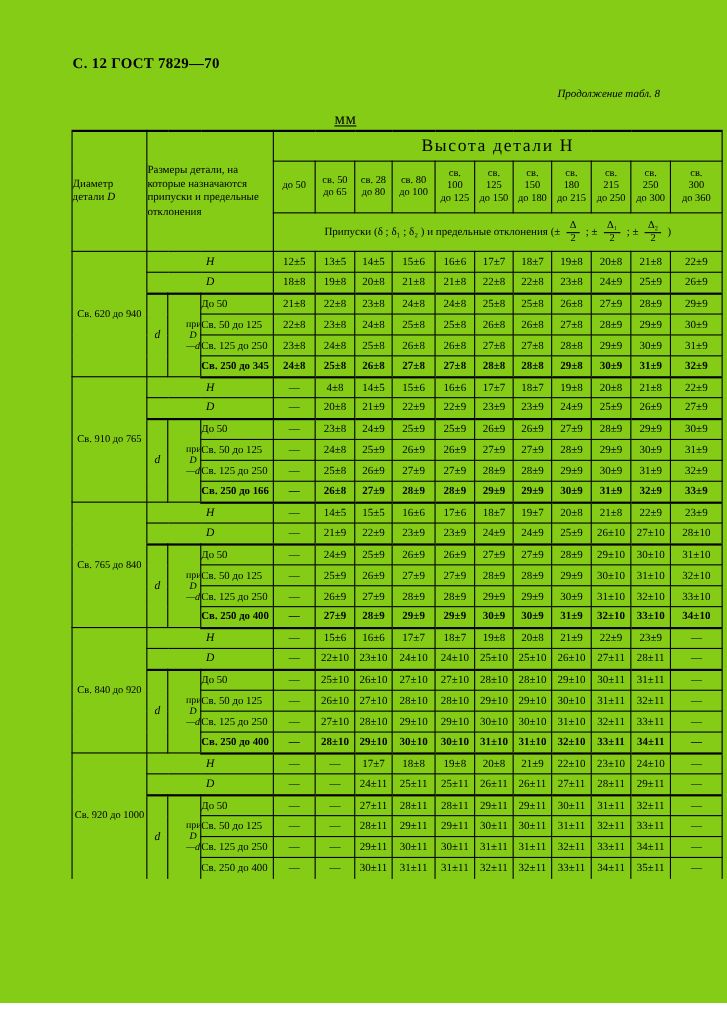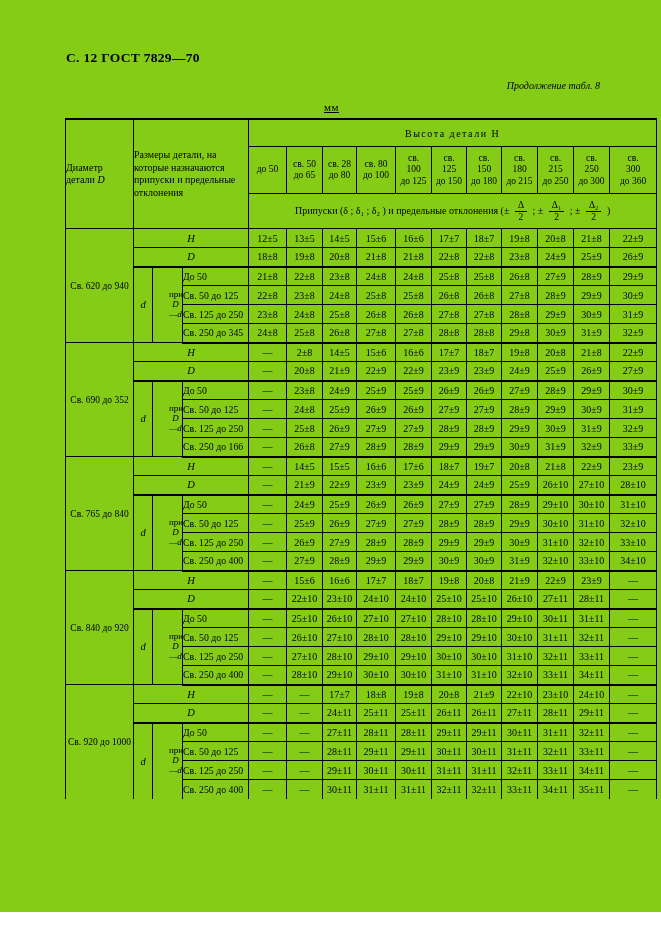--- a/index.html
+++ b/index.html
@@ -20,22 +20,22 @@
     letter-spacing: 0.3px;
   }
   .continuation {
     position: absolute;
     right: 61px; top: 80px;
     font-size: 10px;
     font-style: italic;
   }
   .units {
     position: absolute;
-    left: 324px; top: 101px;
-    font-size: 11px;
+    left: 304px; top: 101px;
+    font-size: 15px;
     letter-spacing: 0.5px;
     text-decoration: underline;
   }
   table.gost {
     position: absolute;
     left: 65px; top: 118px;
     width: 591px;
     border-collapse: collapse;
     table-layout: fixed;
     border-top: 2px solid #000;
@@ -53,21 +53,21 @@
   
   th.diam-h, th.sizes-h {
     font-size: 10px;
     line-height: 1.25;
     text-align: left;
     border-bottom-width: 2px;
     padding: 0 4px;
   }
   th.height-h {
     height: 26px;
-    font-size: 10px;
+    font-size: 16px;
     letter-spacing: 1.5px;
     text-align: center;
   }
   th.rng {
     height: 46px;
     font-size: 9.5px;
     line-height: 1.18;
     text-align: center;
     white-space: pre-line;
     border-bottom-width: 2px;
@@ -97,21 +97,21 @@
   td.pricol {
     font-size: 9px; text-align: center; line-height: 1.1;
     border-right-width: 2px;
   }
   td.pricol span, td.pricol i { display: block; margin-left: 16px; }
   td.range { font-size: 9.8px; text-align: left; padding-left: 3px; white-space: nowrap; }
   td.val { font-size: 10px; text-align: center; white-space: nowrap; }
   .var { font-style: italic; }
   td.vr2, th.vr2 { border-right-width: 2px; }
   tr.drow td { border-bottom-width: 2px; }
-  tr.gend td { border-bottom-width: 2px; }
+  tr.gend td { border-bottom-width: 2px; font-weight: bold; }
   tbody tr.no-bb td { border-bottom-width: 0; }
   .bb0 { border-bottom-width: 0 !important; }
 </style>
 </head>
 <body>
 
 <div class="page">
   <div class="page-header">С. 12 ГОСТ 7829—70</div>
   <div class="continuation">Продолжение табл. 8</div>
   <div class="units">мм</div>
@@ -267,24 +267,24 @@
           <td class="val vr2">27±8</td>
           <td class="val">27±8</td>
           <td class="val vr2">28±8</td>
           <td class="val">28±8</td>
           <td class="val">29±8</td>
           <td class="val">30±9</td>
           <td class="val">31±9</td>
           <td class="val">32±9</td>
         </tr>
         <tr>
-          <td rowspan="6" class="diam">Св. 690 до 352</td>
+          <td rowspan="6" class="diam">Св. 910 до 765</td>
           <td colspan="3" class="rowlab var">Н</td>
           <td class="val">—</td>
-          <td class="val">2±8</td>
+          <td class="val">4±8</td>
           <td class="val">14±5</td>
           <td class="val vr2">15±6</td>
           <td class="val">16±6</td>
           <td class="val vr2">17±7</td>
           <td class="val">18±7</td>
           <td class="val">19±8</td>
           <td class="val">20±8</td>
           <td class="val">21±8</td>
           <td class="val">22±9</td>
         </tr>

